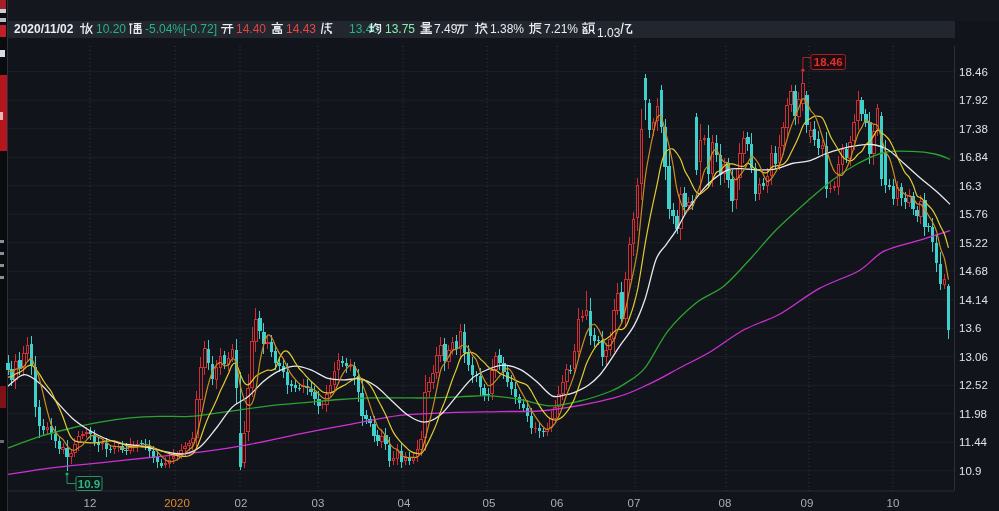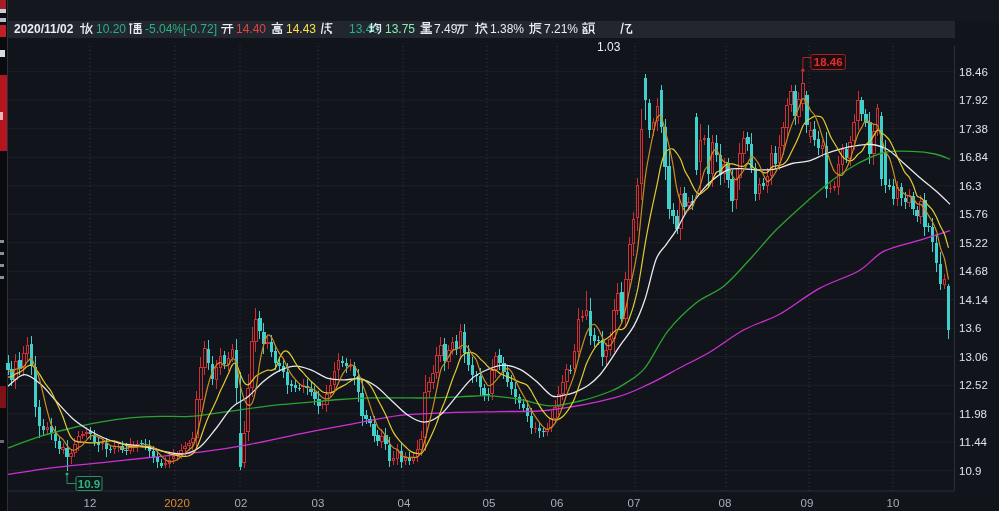--- a/index.html
+++ b/index.html
@@ -721,21 +721,21 @@
           <path d="M8.3,2.5 V11"></path>
         </svg></span>
       <span style="position:absolute;left:236px;top:0;color:#e64242;font-weight:400">14.40</span>
       <span style="position:absolute;left:271px;top:0"><svg width="13" height="13" viewBox="0 0 12.5 12.5" style="vertical-align:-2px" fill="none" stroke="#e9ecf2" stroke-width="1.25" stroke-linecap="round">
           <path d="M6,0 V2"></path>
           <path d="M1,2.5 H11"></path>
           <path d="M3.5,4.5 H8.5 V6 H3.5 Z"></path>
           <path d="M2,7.5 H10 V11 H2 Z"></path>
           <path d="M4.5,8.8 H7.5 V11"></path>
         </svg></span>
-      <span style="position:absolute;left:286px;top:0;color:#fde047;font-weight:400">14.43</span>
+      <span style="position:absolute;left:286px;top:0;color:#ef4444;font-weight:400">14.43</span>
       <span style="position:absolute;left:320px;top:0"><svg width="13" height="13" viewBox="0 0 12.5 12.5" style="vertical-align:-2px" fill="none" stroke="#e9ecf2" stroke-width="1.25" stroke-linecap="round">
           <path d="M3,1 L1.5,11"></path>
           <path d="M5.5,2 L11.5,1.5"></path>
           <path d="M7.5,1 V8"></path>
           <path d="M5,5 H10"></path>
           <path d="M5,8.5 L4.5,11"></path>
           <path d="M8,8 L11,10.5"></path>
           <path d="M10.5,9 V11"></path>
         </svg></span>
       <span style="position:absolute;left:349px;top:0;color:#27b282;font-weight:400">13.40</span>
@@ -790,19 +790,19 @@
           <path d="M3,0 V1.5"></path>
           <path d="M0.5,2 H5.5"></path>
           <path d="M1,4.5 L4.5,7.5"></path>
           <path d="M4.5,4.5 L1,7.5"></path>
           <path d="M1.2,8.5 H4.8 V11 H1.2 Z"></path>
           <path d="M6.5,1 H12"></path>
           <path d="M7.2,3 H11 V8 H7.2 Z"></path>
           <path d="M7.8,8.5 L6.5,11"></path>
           <path d="M10,8.5 L11.8,11"></path>
         </svg></span>
-      <span style="position:absolute;left:597px;top:18px;color:#e9ecf2;font-weight:400">1.03</span>
+      <span style="position:absolute;left:597px;top:4px;color:#e9ecf2;font-weight:400">1.03</span>
       <span style="position:absolute;left:620px;top:0"><svg width="13" height="13" viewBox="0 0 12.5 12.5" style="vertical-align:-2px" fill="none" stroke="#e9ecf2" stroke-width="1.25" stroke-linecap="round">
           <path d="M3,1 L1,11"></path>
           <path d="M5,2.5 H10 L7,6.5"></path>
           <path d="M7,6.5 V9.5 Q7,10.6 8.5,10.6 H11.2 V8.5"></path>
         </svg></span>
     </div>
 </div>
 </body></html>

